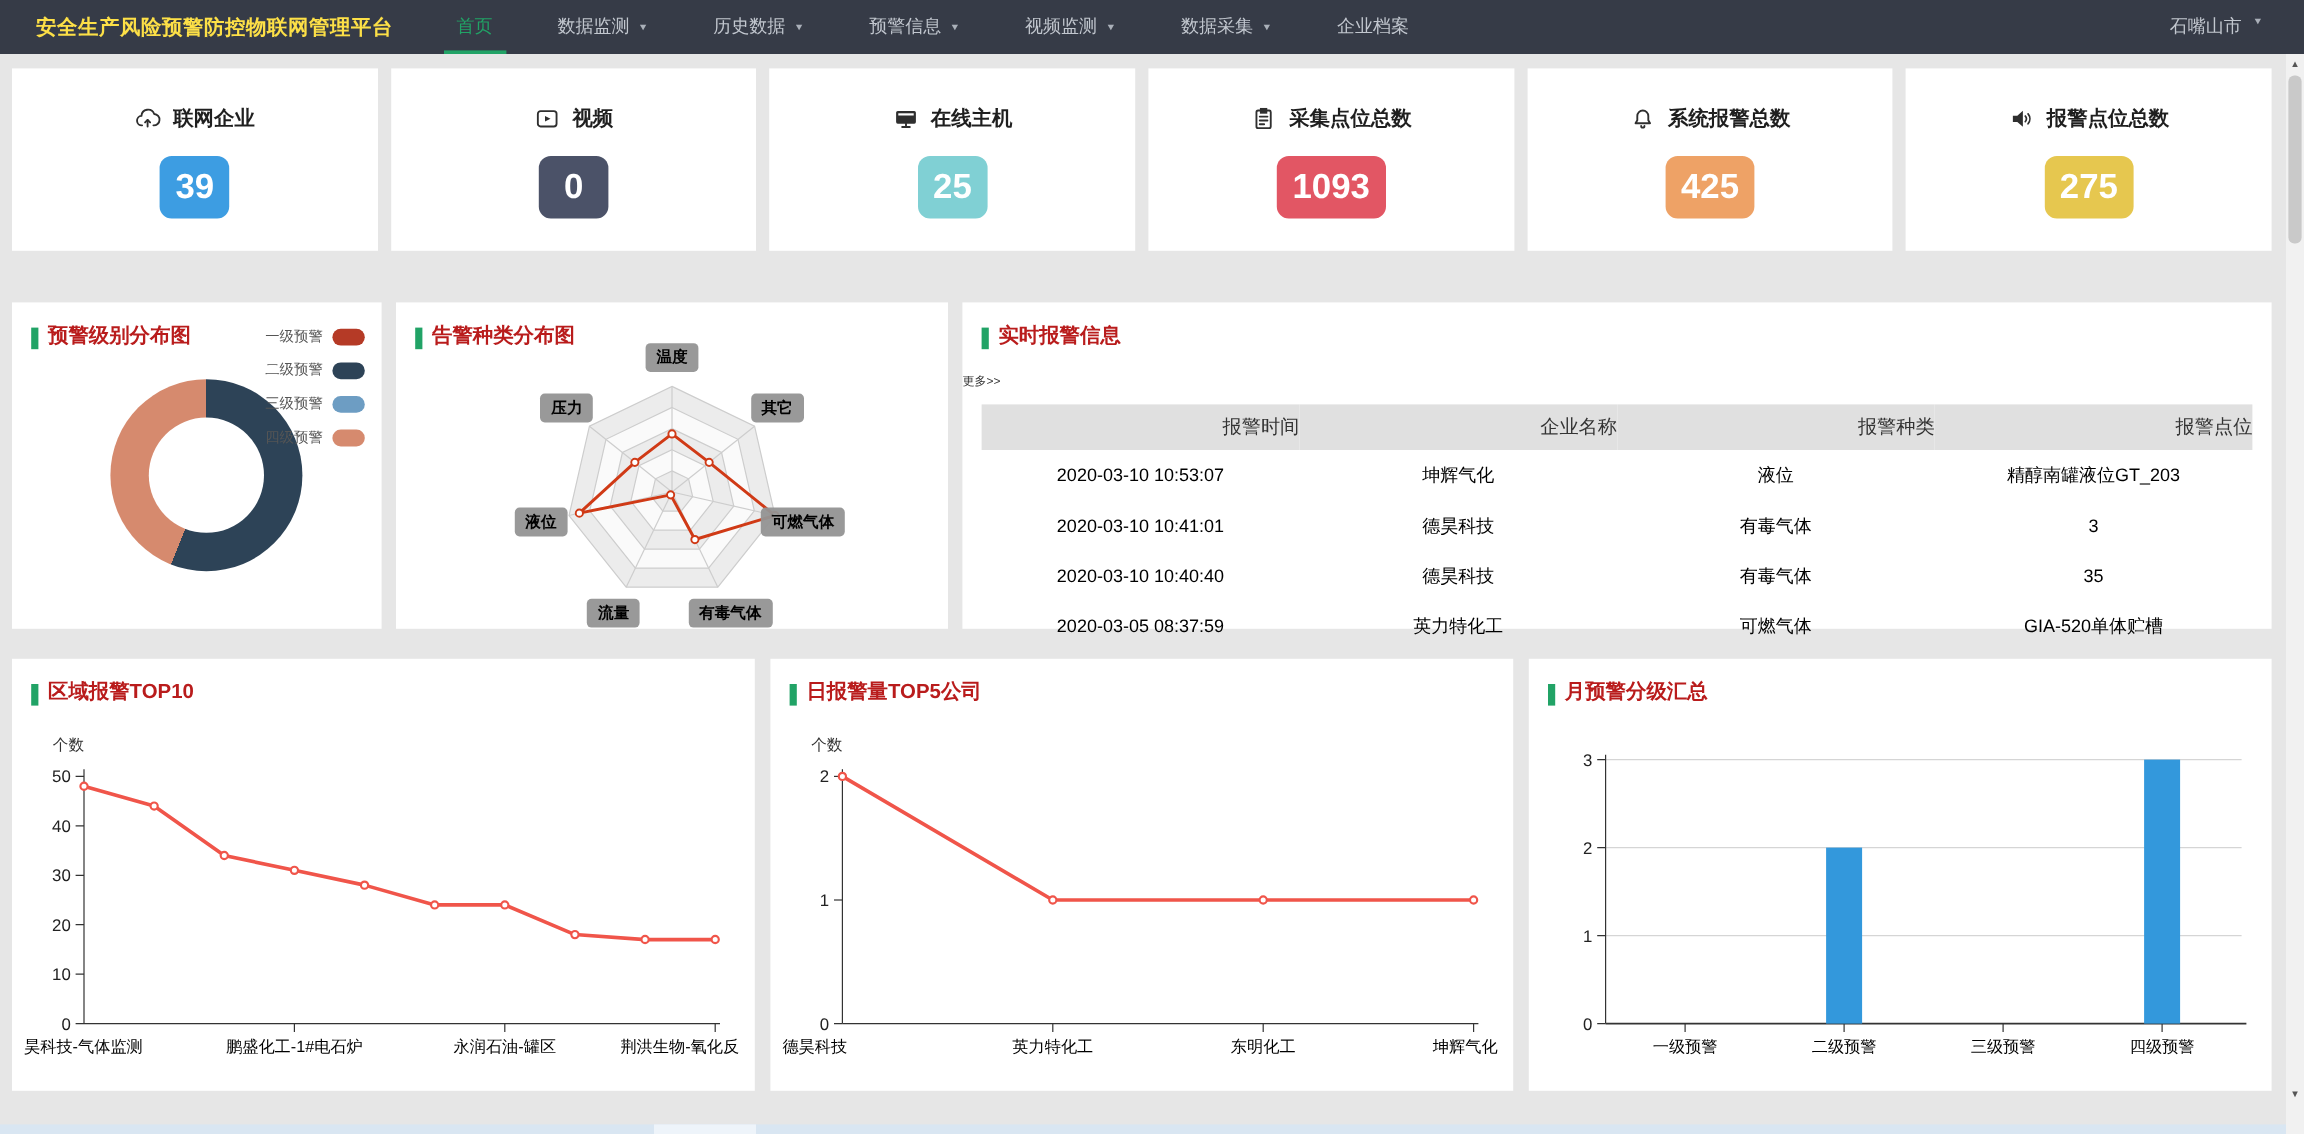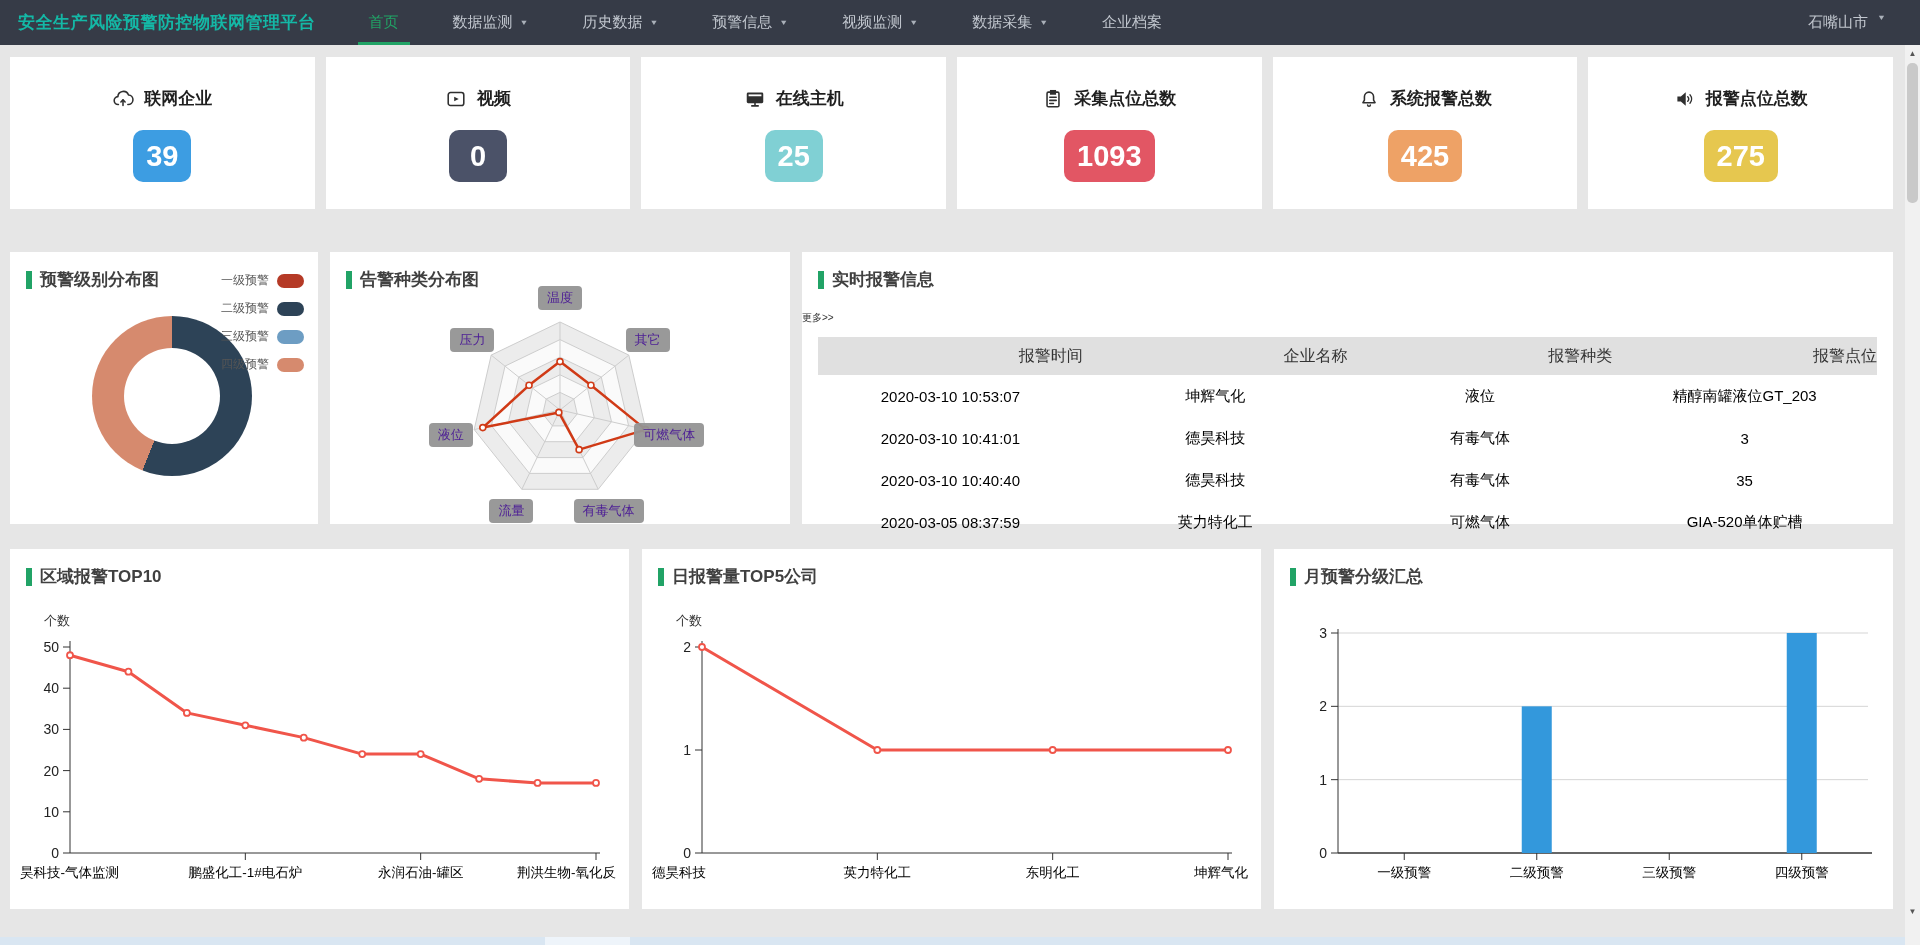--- a/index.html
+++ b/index.html
@@ -2,21 +2,21 @@
 <html><head>
 <meta charset="utf-8">
 <style>
   * { margin:0; padding:0; box-sizing:border-box; }
   html,body { width:1920px; height:945px; overflow:hidden;
     font-family:"Liberation Sans","DejaVu Sans",sans-serif; background:#e6e6e6; }
 
   
   .nav { position:absolute; top:0; left:0; width:1920px; height:45px;
     background:#363b47; display:flex; align-items:center; }
-  .nav-title { font-size:17px; font-weight:bold; color:#14b8a6; margin-left:18px; letter-spacing:.5px; }
+  .nav-title { font-size:17px; font-weight:bold; color:#fde047; margin-left:30px; letter-spacing:.5px; }
   .nav-menu { display:flex; margin-left:26px; height:45px; }
   .nav-item { padding:0 27px; height:45px; display:flex; align-items:center; gap:7px;
     font-size:15px; color:#c2c7cf; cursor:pointer; position:relative; }
   .nav-item.active { color:#21a366; }
   .nav-item.active::after { content:''; position:absolute; left:16px; right:16px; bottom:0;
     height:3px; background:#21a366; }
   .caret { font-size:9px; color:#aab0b9; line-height:1; transform:scaleY(.85); }
   .nav-region { margin-left:auto; margin-right:34px; display:flex; gap:9px;
     font-size:15px; color:#c2c7cf; cursor:pointer; }
 
@@ -25,22 +25,22 @@
   .stat-card { flex:1 1 0; background:#fff; position:relative; }
   .stat-head { display:flex; justify-content:center; align-items:center; gap:10px; margin-top:30px; }
   .stat-label { font-size:17px; font-weight:bold; color:#1f1f1f; }
   .stat-icon svg { display:block; }
   .stat-badge { margin:20px auto 0; width:max-content; min-width:58px; height:52px; padding:0 13px;
     border-radius:10px; display:flex; align-items:center; justify-content:center;
     color:#fff; font-size:29px; font-weight:bold; }
 
   
   .card { background:#fff; position:relative; }
-  .panel-title { display:flex; align-items:center; gap:8px; padding:16px 16px 0 16px;
-    font-size:17px; font-weight:bold; color:#404040; }
+  .panel-title { display:flex; align-items:flex-end; gap:8px; padding:16px 16px 0 16px;
+    font-size:17px; font-weight:bold; color:#b91c1c; }
   .green-bar { width:6px; height:18px; background:#21a366; display:inline-block; }
   .panel-title-row { display:flex; align-items:flex-start; justify-content:space-between; padding-right:17px;flex-direction:column; }
   .more { font-size:10px; color:#333; margin-top:20px; cursor:pointer; }
 
   .row2 { position:absolute; top:252px; left:10px; right:27px; height:272px; display:flex; gap:12px; }
   .donut-card { width:308px; flex:0 0 308px; }
   .radar-card { width:460px; flex:0 0 460px; }
   .table-card { flex:1 1 auto; }
 
   
@@ -49,21 +49,21 @@
     border-radius:50%; background:#fff; }
   .donut-legend { position:absolute; top:20px; right:14px; z-index:2; }
   .legend-row { display:flex; align-items:center; justify-content:flex-end; gap:8px; margin-bottom:11px; }
   .legend-label { font-size:12px; color:#555; }
   .legend-swatch { width:27px; height:14px; border-radius:7px; }
 
   
   .radar-wrap { position:absolute; inset:0; }
   .radar-wrap svg { position:absolute; left:0; top:0; }
   .radar-chip { position:absolute; transform:translate(-50%,-50%); background:rgba(148,148,148,.95);
-    color:#4c1d95; font-size:13px; padding:3px 9px; border-radius:4px; white-space:nowrap; z-index:2; }
+    color:#000000; font-size:13px; padding:3px 9px; border-radius:4px; white-space:nowrap; z-index:2;font-weight:bold; }
 
   
   .rt-table { width:calc(100% - 32px); margin:12px 16px 0 16px; border-collapse:collapse; table-layout:fixed; }
   .rt-table thead tr { background:#e0e0e0; height:38px;text-align:right; }
   .rt-table th { font-weight:400; font-size:16px; color:#333; }
   .rt-table td { text-align:center; font-size:15px; color:#000; height:42px; }
 
   
   .row3 { position:absolute; top:549px; left:10px; right:27px; height:360px; display:flex; gap:13px; }
   .chart-card { flex:1 1 0; }

